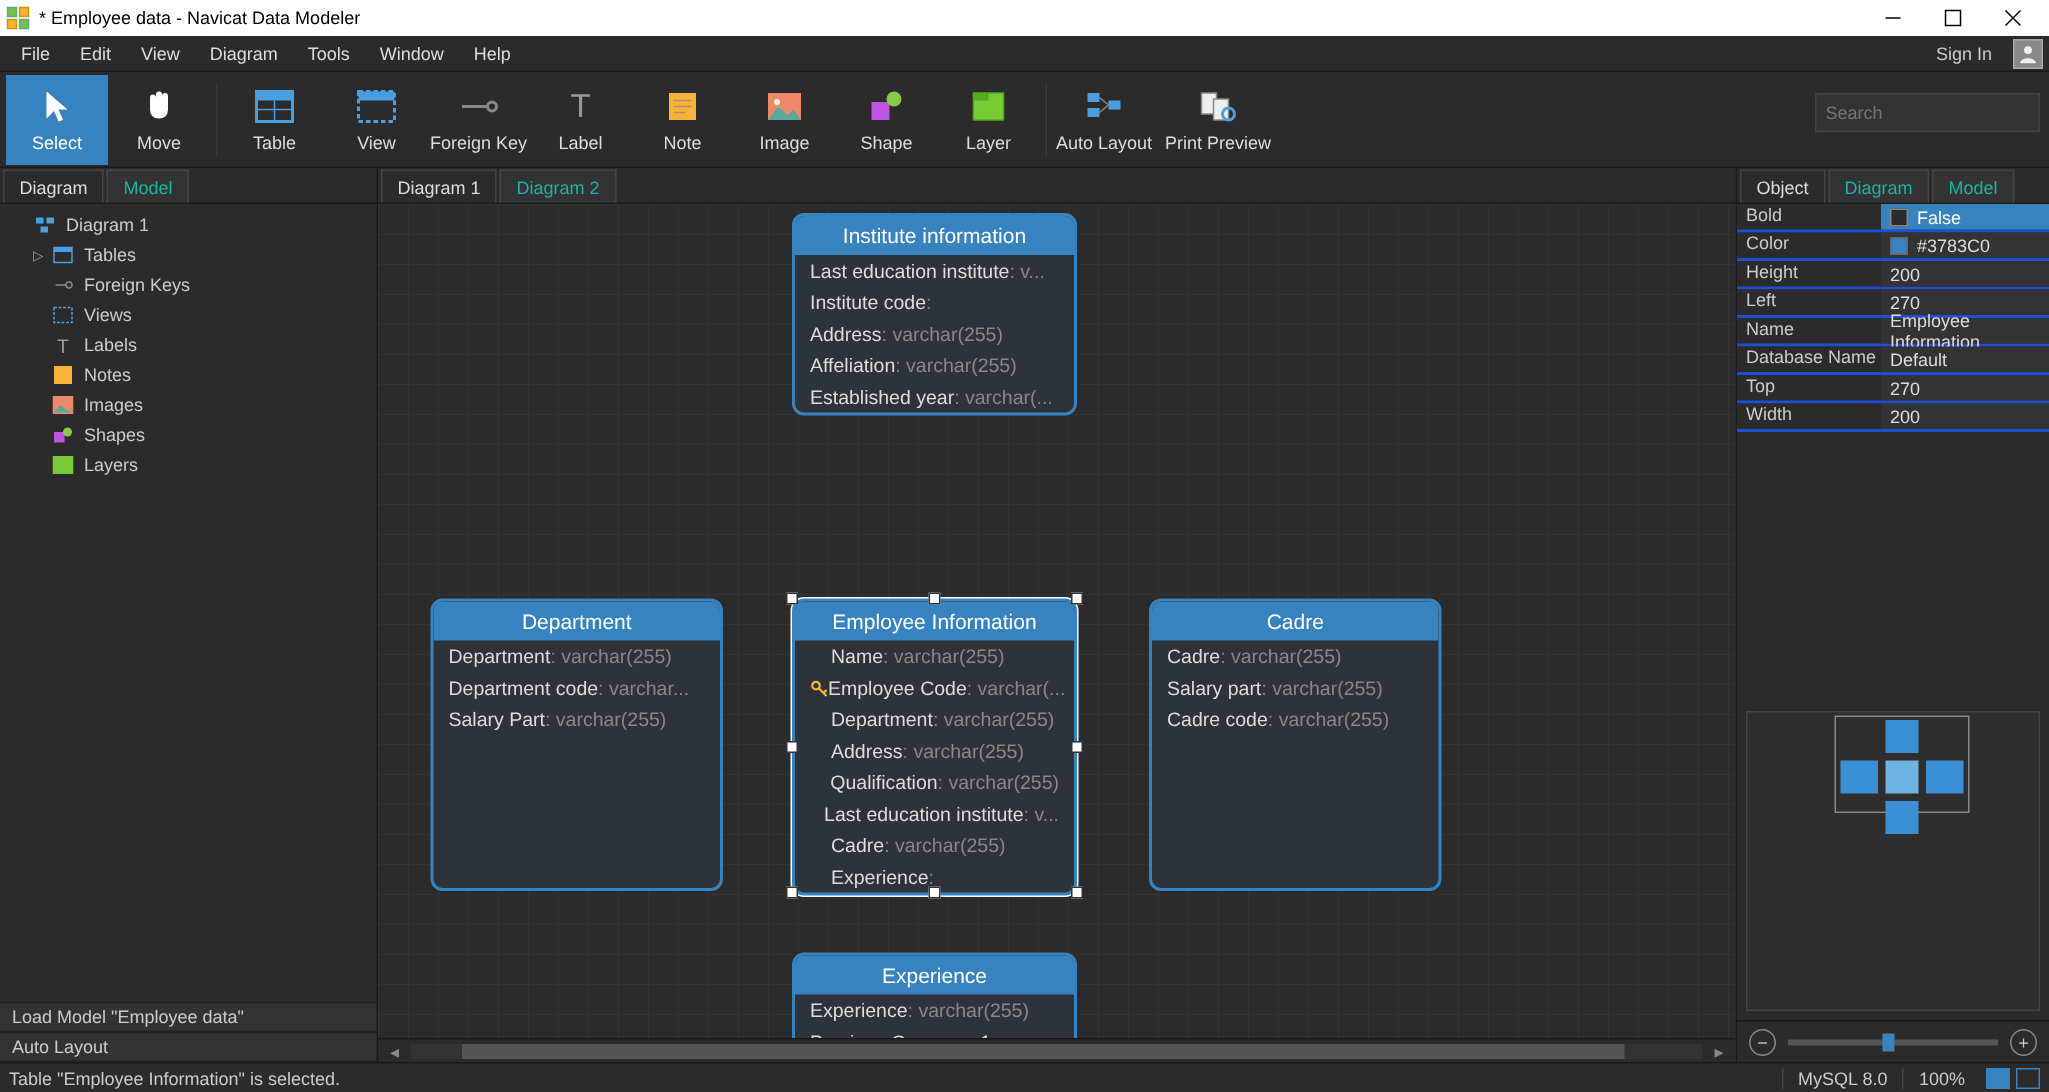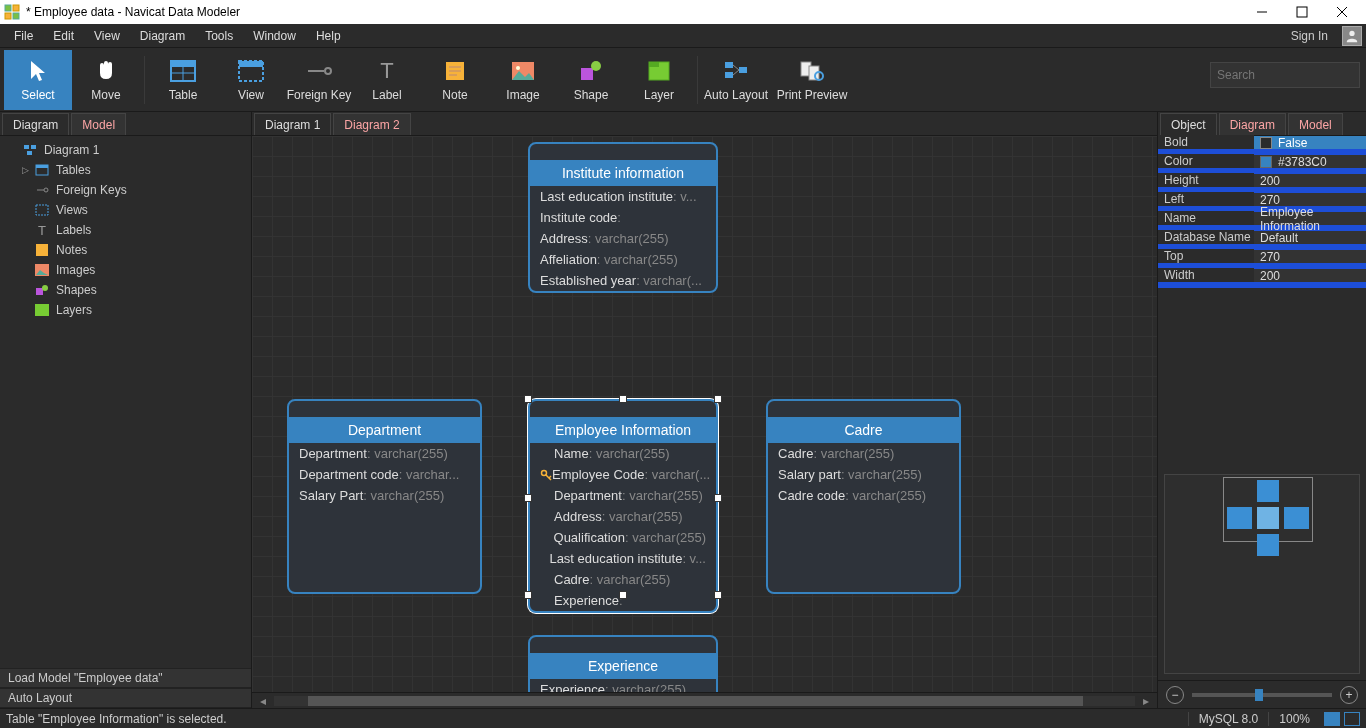--- a/index.html
+++ b/index.html
@@ -30,21 +30,21 @@
 .toolbar .right { position: absolute; right: 6px; top: 14px; }
 .searchbox { width: 150px; height: 26px; background: #333; border: 1px solid #444; display: flex; align-items: center; padding: 0 6px; }
 .searchbox input { flex: 1; background: transparent; border: none; color: #ccc; font-size: 12px; outline: none; }
 
 
 .main { position: absolute; top: 112px; bottom: 20px; left: 0; right: 0; display: flex; }
 
 
 .leftpanel { width: 252px; background: #2b2b2b; border-right: 1px solid #1a1a1a; display: flex; flex-direction: column; }
 .ltabs { height: 24px; display: flex; border-bottom: 1px solid #1a1a1a; align-items: flex-end; padding-left: 2px;}
-.ltab { padding: 4px 10px 3px; color: #fca5a5; background: #333; font-size: 12px; border: 1px solid #444; border-bottom:none; margin-right:2px;}
+.ltab { padding: 4px 10px 3px; color: #14b8a6; background: #333; font-size: 12px; border: 1px solid #444; border-bottom:none; margin-right:2px;}
 .ltab.active { background: #2b2b2b; color: #ddd; }
 .tree { flex: 1; padding: 4px 2px; overflow: hidden; }
 .tree .item { display: flex; align-items: center; height: 20px; padding-left: 8px; }
 .tree .item .arrow { width: 12px; color: #999; font-size: 9px; }
 .tree .item .ticon2 { width: 16px; height: 16px; margin-right: 6px; display: inline-flex; align-items:center; justify-content:center; }
 .tree .item.indent { padding-left: 20px; }
 .history { }
 .history .hitem { height: 20px; padding: 2px 8px; background: #333; border-top: 1px solid #222; border-bottom:1px solid #222;}
 
 
@@ -53,36 +53,36 @@
 .canvas-wrap { flex: 1; position: relative; overflow: hidden; background: #2b2b2b;
   background-image: linear-gradient(#333 1px, transparent 1px), linear-gradient(90deg, #333 1px, transparent 1px);
   background-size: 20px 20px; }
 .hscroll { height: 16px; border-top: 1px solid #1a1a1a; background:#2b2b2b; display:flex; align-items:center; padding:0 4px;}
 .hscroll .track { flex:1; height:10px; background:#333; position:relative; margin:0 4px;}
 .hscroll .thumb { position:absolute; left:4%; top:0; bottom:0; width:90%; background:#555;}
 .hscroll .arr { width:14px; color:#888; text-align:center; }
 
 
 .entity { position: absolute; border: 2px solid #3783C0; border-radius: 8px; background: #2e333a; overflow: hidden; }
-.entity .ehead { background: #3783C0; color: #fff; text-align: center; padding: 5px 2px; font-size: 14px; margin-top: 16px; }
+.entity .ehead { background: #3783C0; color: #fff; text-align: center; padding: 5px 2px; font-size: 14px; }
 .entity .erow { padding: 3px 10px; font-size: 13px; color: #ddd; white-space: nowrap; overflow: hidden; text-overflow: ellipsis; display:flex; align-items:center; }
 .entity .erow .key { width: 14px; display:inline-flex; }
 .entity .erow .col { color: #ddd; }
 .entity .erow .typ { color: #888; }
 .entity.selected { box-shadow: 0 0 0 1px #fff; }
 .handle { position:absolute; width:8px; height:8px; background:#fff; border:1px solid #333; }
 
 
 .connectors { position:absolute; inset:0; pointer-events:none; }
 .connectors line, .connectors polyline { stroke:#888; stroke-width:1; fill:none; }
 
 
 .rightpanel { width: 209px; background: #2b2b2b; border-left: 1px solid #1a1a1a; display: flex; flex-direction: column; }
 .props { flex:1; }
-.props .prow { display: flex; height: 19px; align-items: flex-end; border-bottom: 6px solid #1d4ed8; }
+.props .prow { display: flex; height: 19px; align-items: flex-start; border-bottom: 2px solid #1d4ed8; }
 .props .pk { width: 96px; padding-left: 6px; color: #ccc; background:#2b2b2b;}
 .props .pv { flex: 1; padding-left: 6px; color: #ddd; background:#333; height:100%; display:flex; align-items:center; }
 .props .prow.sel .pv { background: #3783C0; color:#fff; }
 .swatch { width:12px; height:12px; border:1px solid #666; margin-right:6px; display:inline-block; }
 
 .minimap { height: 200px; border: 1px solid #444; margin: 6px; position:relative; background:#2e2e2e;}
 .mm-box { position:absolute; background:#3b8fd4; }
 .mm-view { position:absolute; border:1px solid #888; }
 
 .zoomrow { height: 28px; display:flex; align-items:center; padding:0 8px; border-top:1px solid #1a1a1a;}

